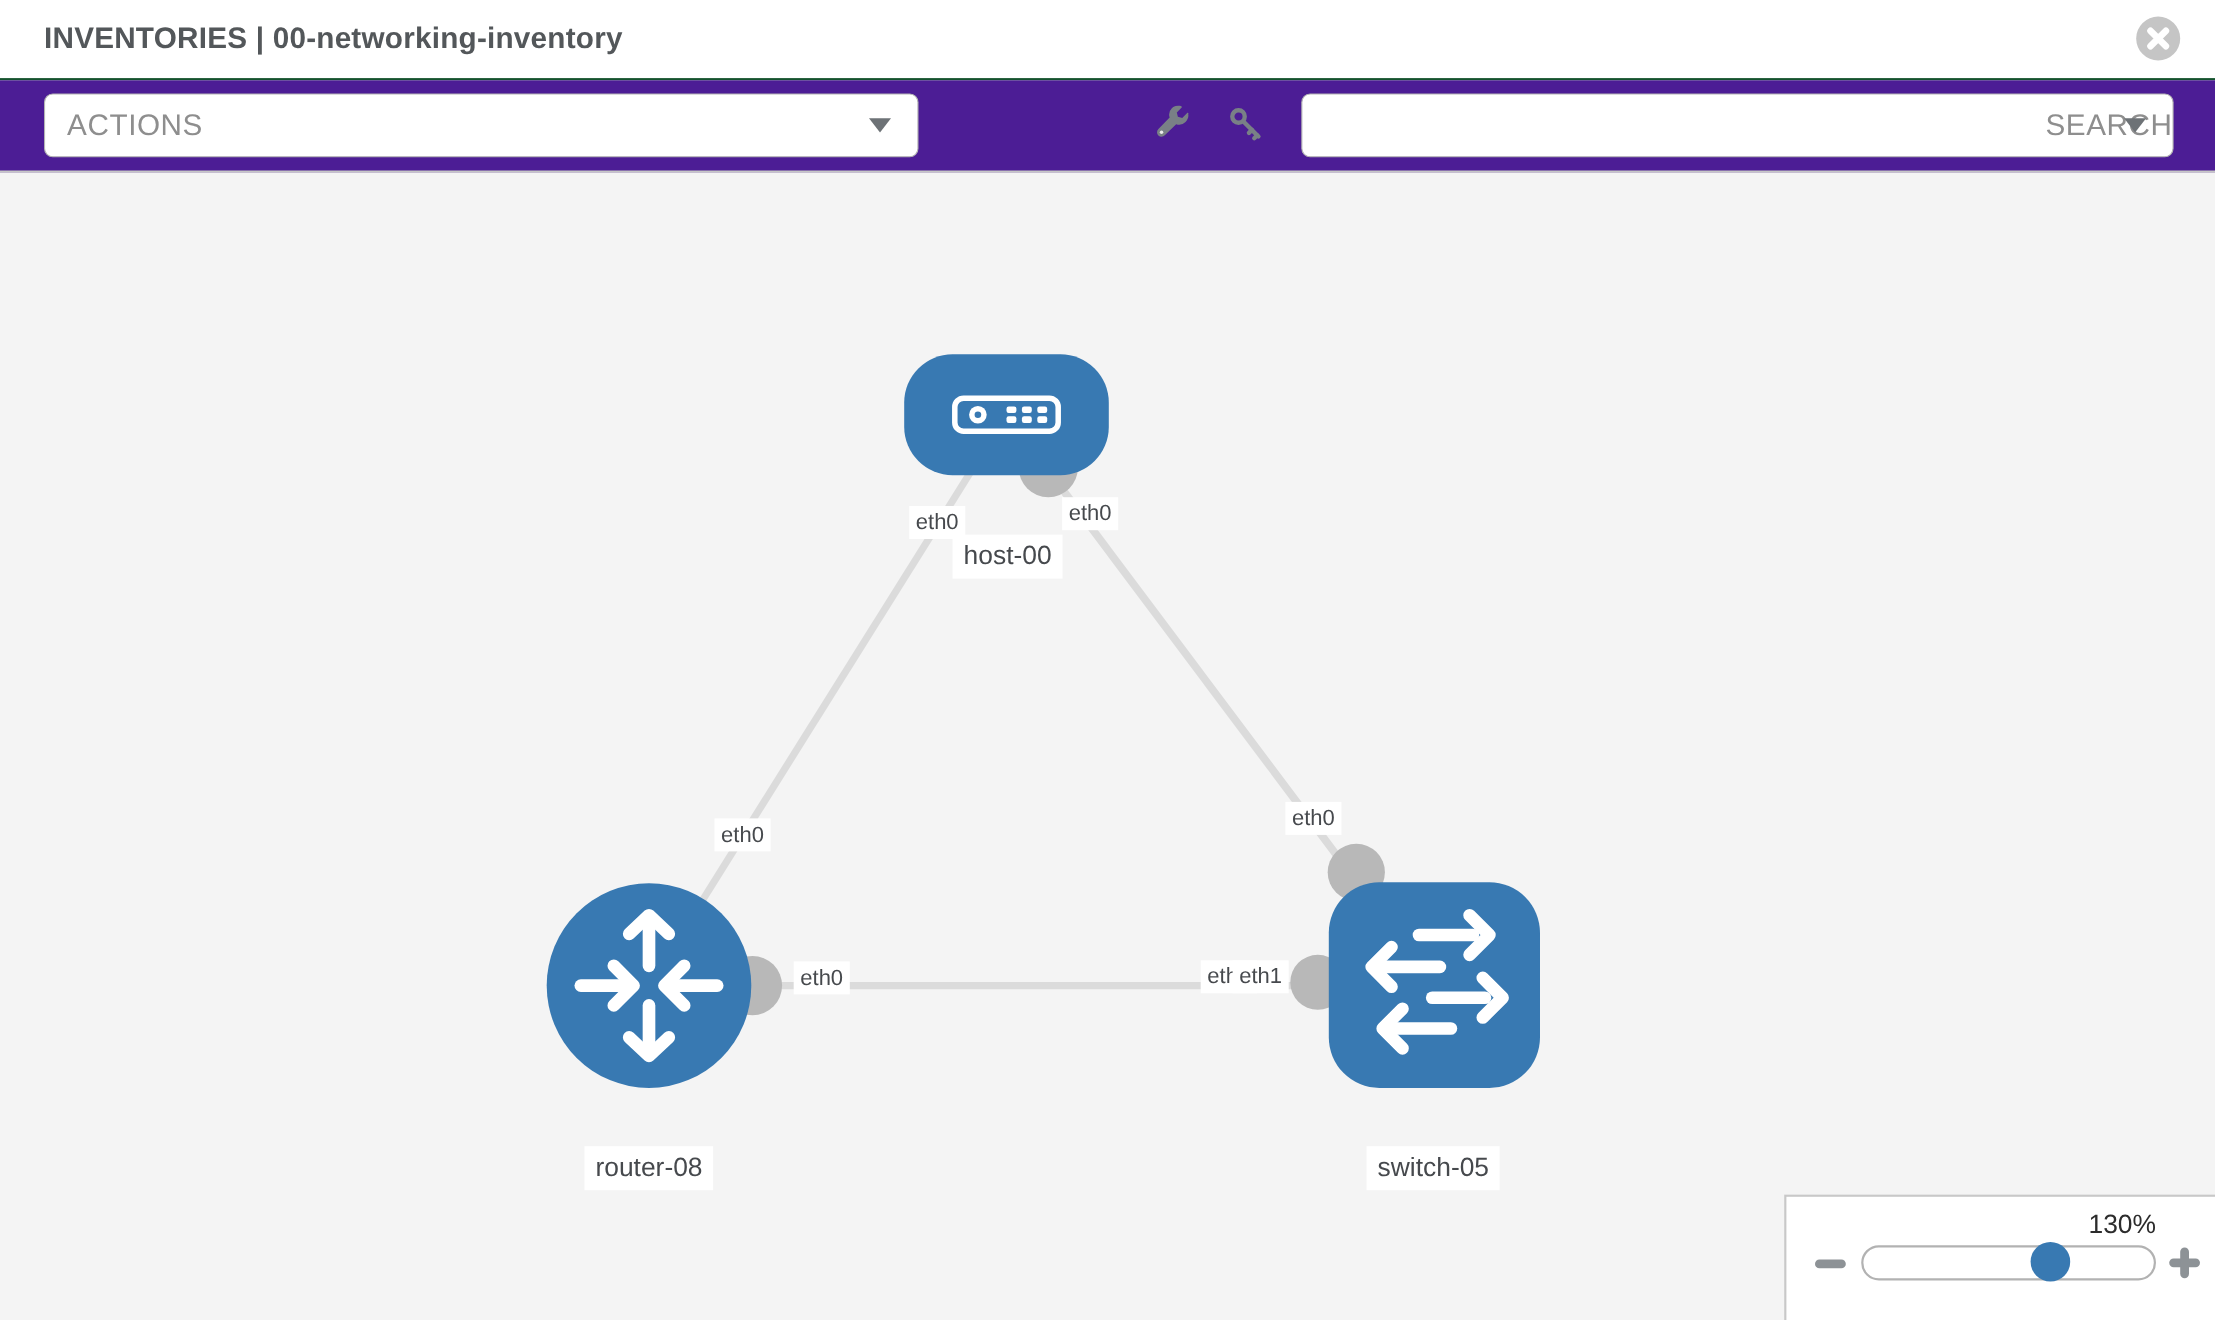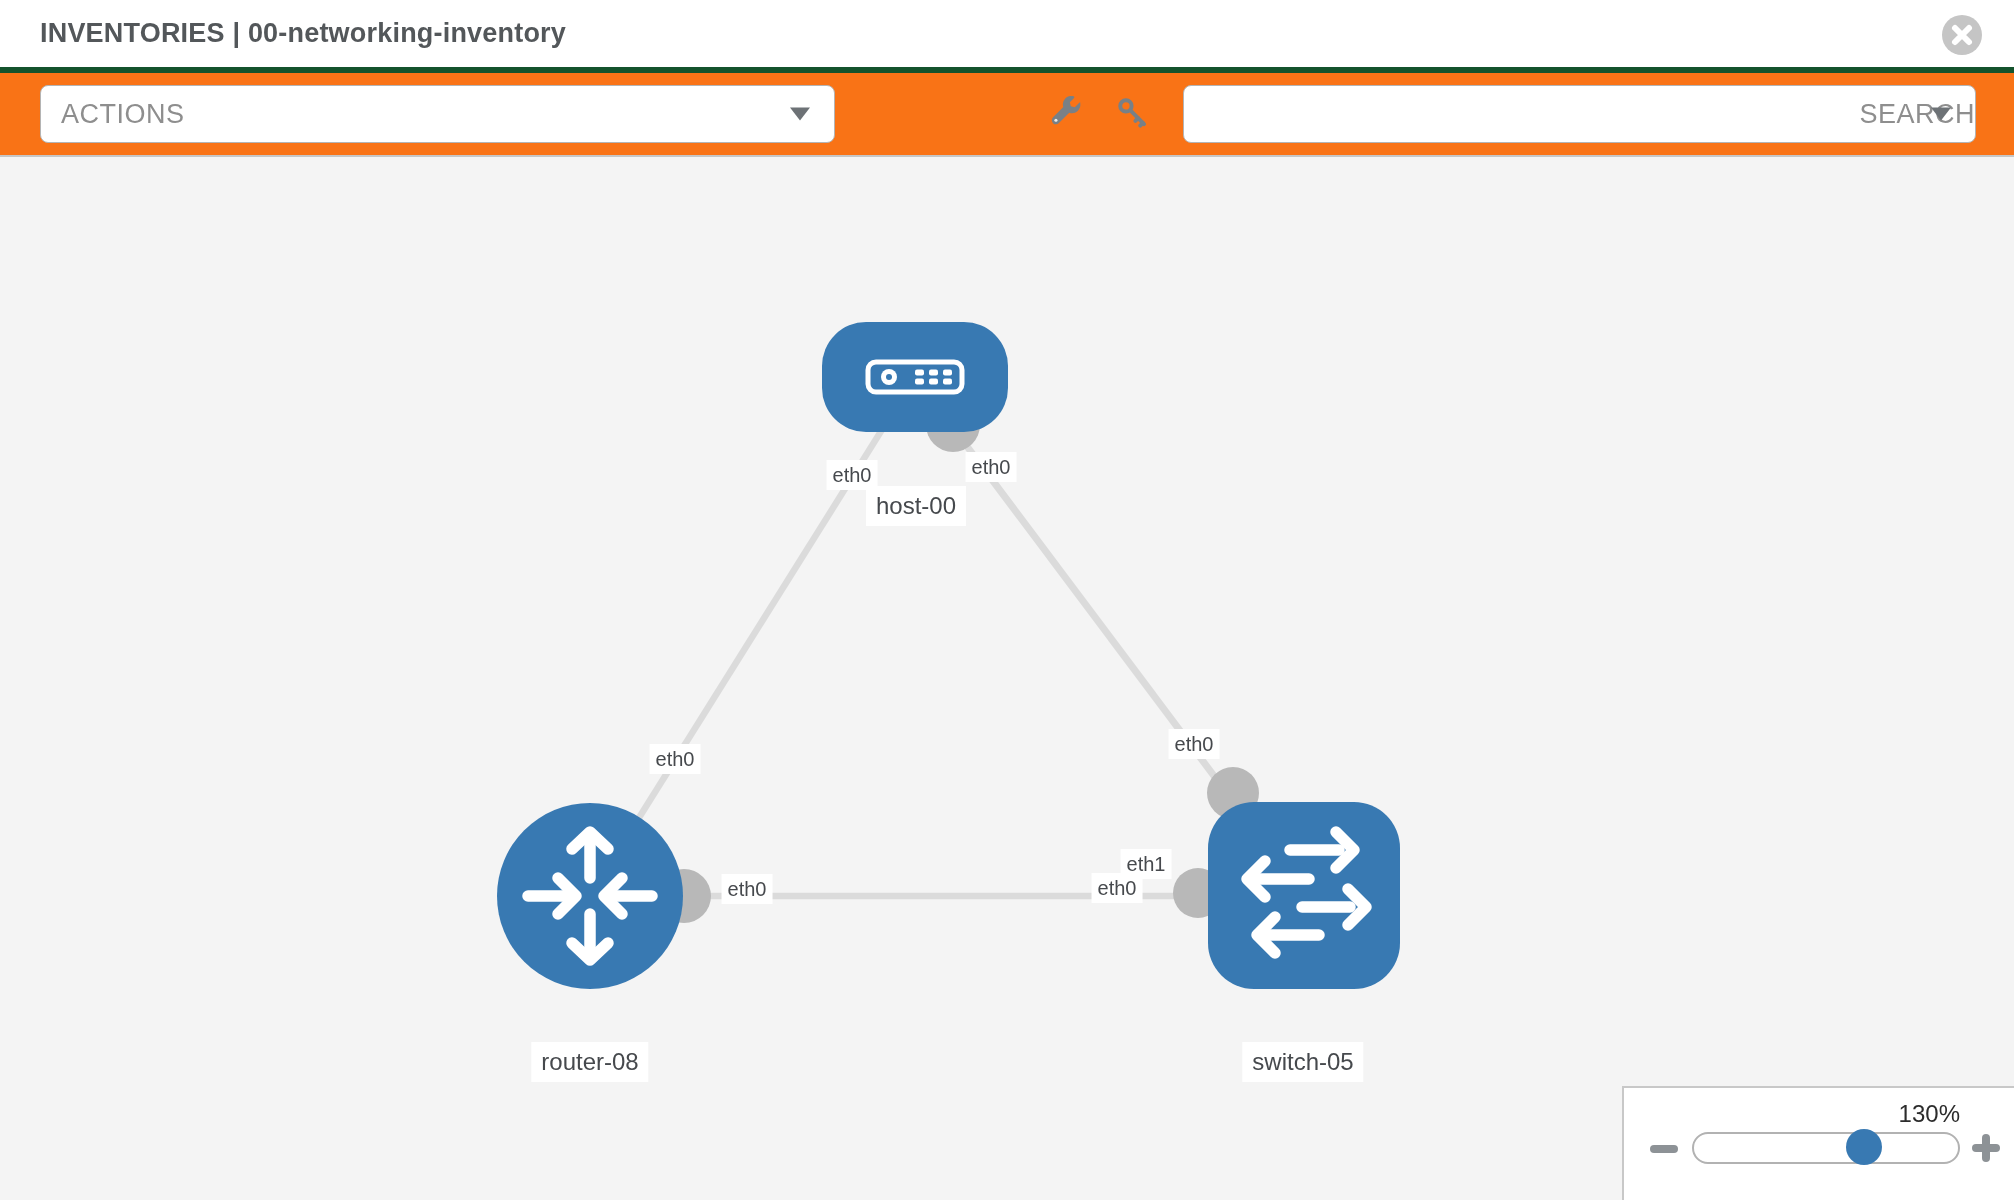--- a/index.html
+++ b/index.html
@@ -1,26 +1,26 @@
 <!DOCTYPE html>
 <html><head>
 <meta charset="utf-8">
 <style>
   * { margin:0; padding:0; box-sizing:border-box; }
   html,body { width:2014px; height:1200px; overflow:hidden;
     font-family:"Liberation Sans", sans-serif; background:#fff; }
 
   
   .header { position:relative; height:73px; background:#ffffff;
-    border-bottom:6px solid #14532d; display:flex; align-items:center; }
+    border-bottom:2px solid #14532d; display:flex; align-items:center; }
   .header-title { margin-left:40px; font-size:27px; font-weight:bold; color:#53575a; letter-spacing:0.2px; }
   .close-btn { position:absolute; left:1941px; top:14px; width:42px; height:42px; cursor:pointer; }
 
   
-  .toolbar { position:relative; height:84px; background:#f97316; border-bottom:2px solid #c6c6c6; }
+  .toolbar { position:relative; height:84px; background:#4c1d95; border-bottom:2px solid #c6c6c6; }
   .dd-box { position:absolute; top:12px; height:58px; background:#fff;
     border:1.5px solid #b4b4b4; border-radius:8px; display:flex; align-items:center; cursor:pointer; }
   .dd-actions { left:40px; width:795px; }
   .dd-search  { left:1183px; width:793px;justify-content:flex-end; }
   .dd-label { margin-left:20px; font-size:27px; color:#8e8e8e; letter-spacing:0.5px; }
   .dd-caret { position:absolute; right:24px; top:50%; transform:translateY(-50%);
     width:0; height:0; border-left:10px solid transparent; border-right:10px solid transparent;
     border-top:13px solid #6d7276; }
   .tool-icon { position:absolute; top:23px; width:34px; height:34px; cursor:pointer; }
   .icon-wrench { left:1049px; }
@@ -157,21 +157,21 @@
       </g>
     </svg>
   </div>
 
   <span class="chip chip-port" style="left:852px;  top:318px;">eth0</span>
   <span class="chip chip-port" style="left:991px;  top:310px;">eth0</span>
   <span class="chip chip-port" style="left:675px;  top:602px;">eth0</span>
   <span class="chip chip-port" style="left:1194px; top:587px;">eth0</span>
   <span class="chip chip-port" style="left:747px;  top:732px;">eth0</span>
   <span class="chip chip-port" style="left:1117px; top:731px;">eth0</span>
-  <span class="chip chip-port" style="left:1146px; top:707px;">eth1</span>
+  <span class="chip chip-port" style="left:1146px; top:731px;">eth1</span>
 
   <span class="chip chip-node" style="left:916px;  top:305px;">host-00</span>
   <span class="chip chip-node" style="left:590px;  top:861px;">router-08</span>
   <span class="chip chip-node" style="left:1303px; top:861px;">switch-05</span>
 
   <div class="zoom-panel">
     <div class="zoom-level">130%</div>
     <div class="zoom-minus"></div>
     <div class="zoom-track">
       <div class="zoom-knob"></div>

